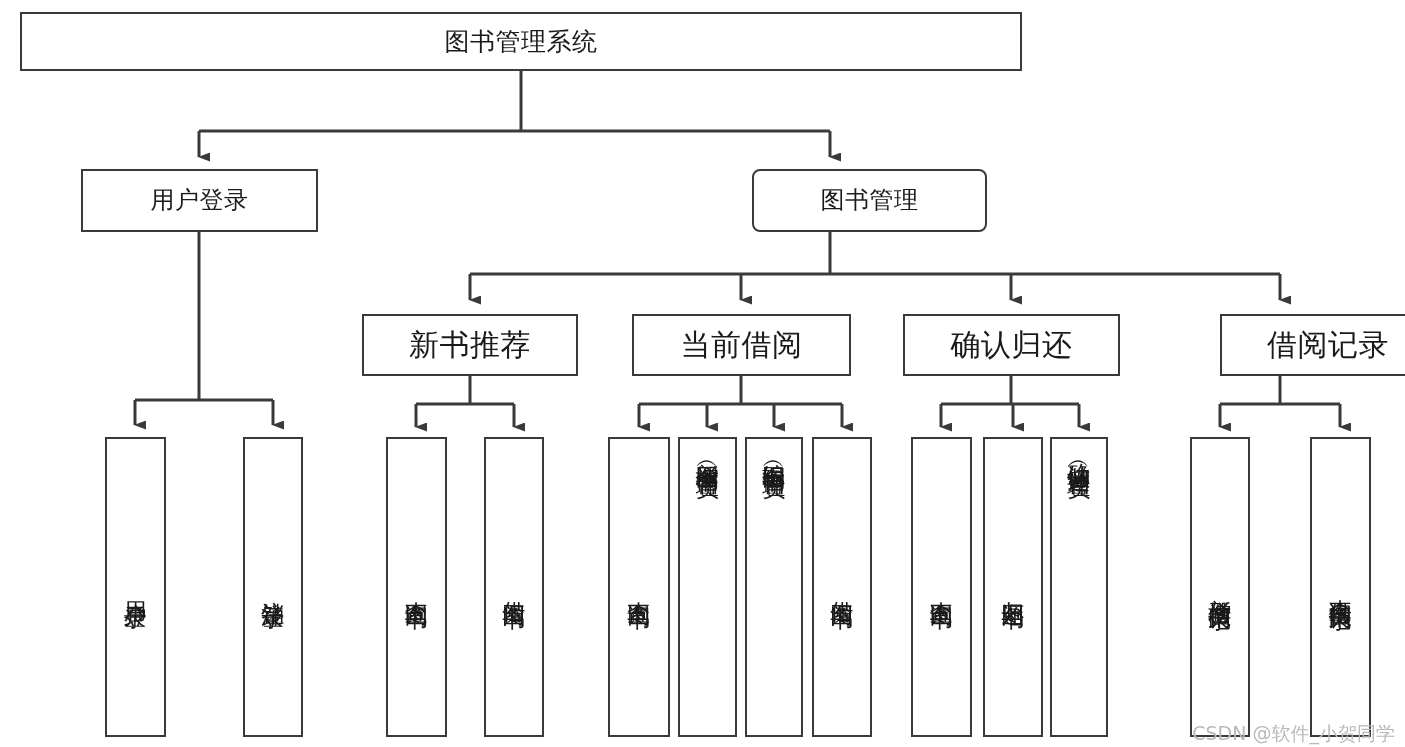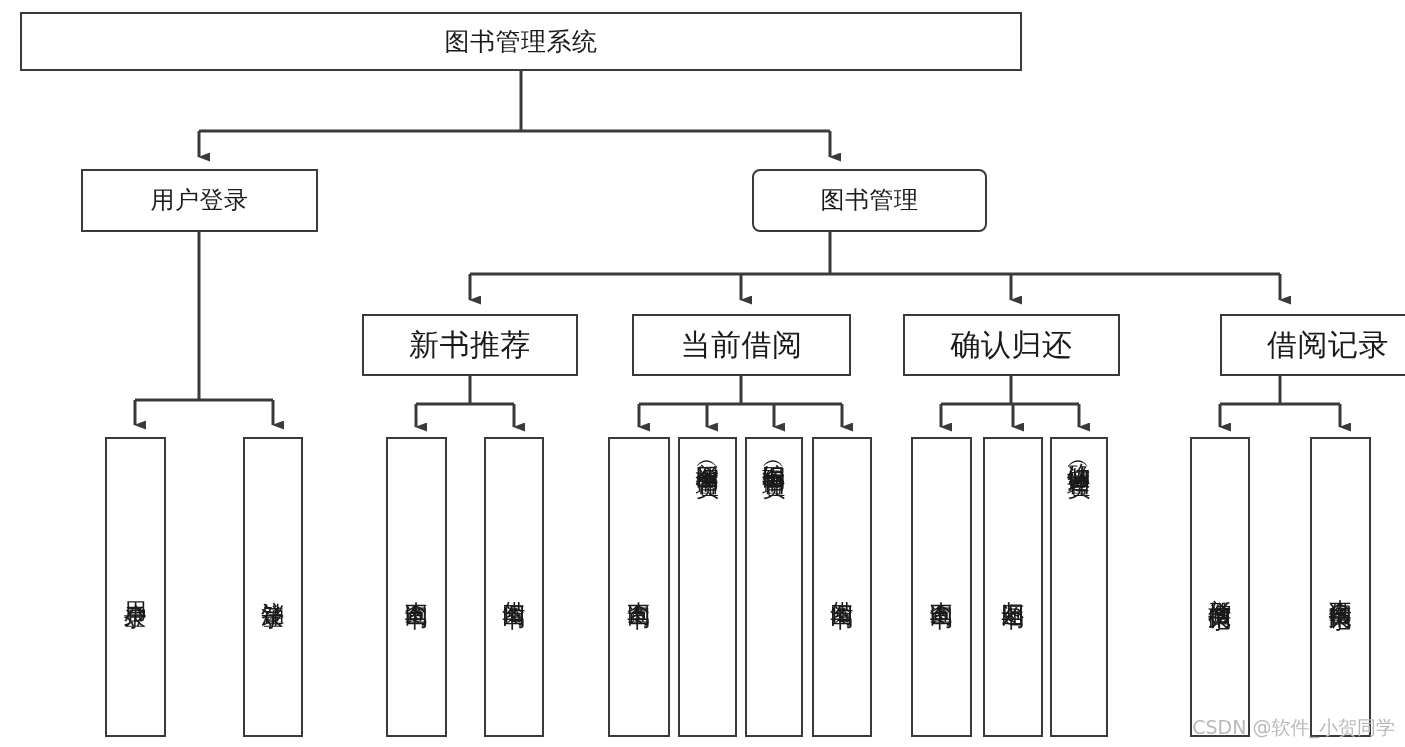--- a/index.html
+++ b/index.html
@@ -58,21 +58,21 @@
     line-height: 1.16;
     letter-spacing: 2px;
     white-space: nowrap;
   }
   .node.leaf.top-align {
     align-items: flex-start;
   }
   #watermark {
     position: absolute;
     right: 10px;
-    bottom: 6px;
+    bottom: 0;
     font-size: 19px;
     color: #b9b9b9;
     white-space: nowrap;
     z-index: 5;
     font-family: "DejaVu Sans", "Liberation Sans", sans-serif;
   }
 </style>
 </head>
 <body>
 

